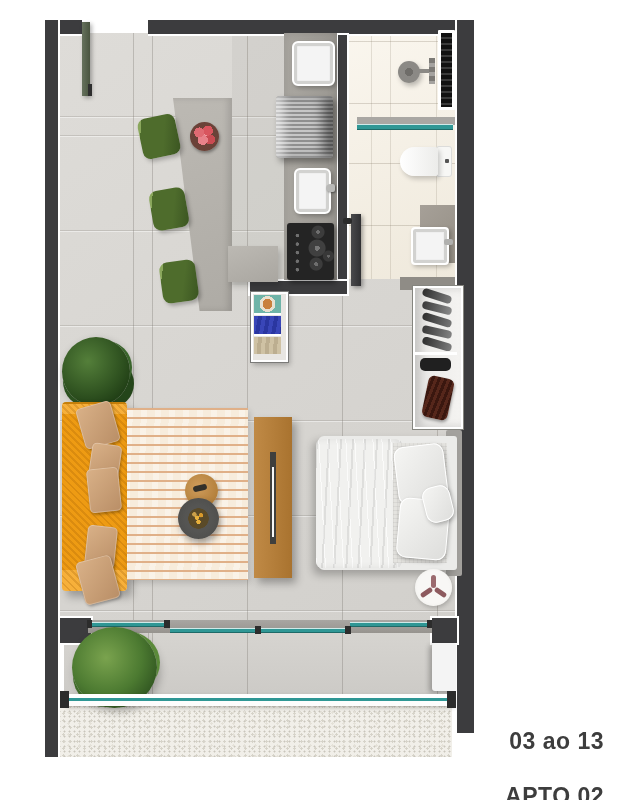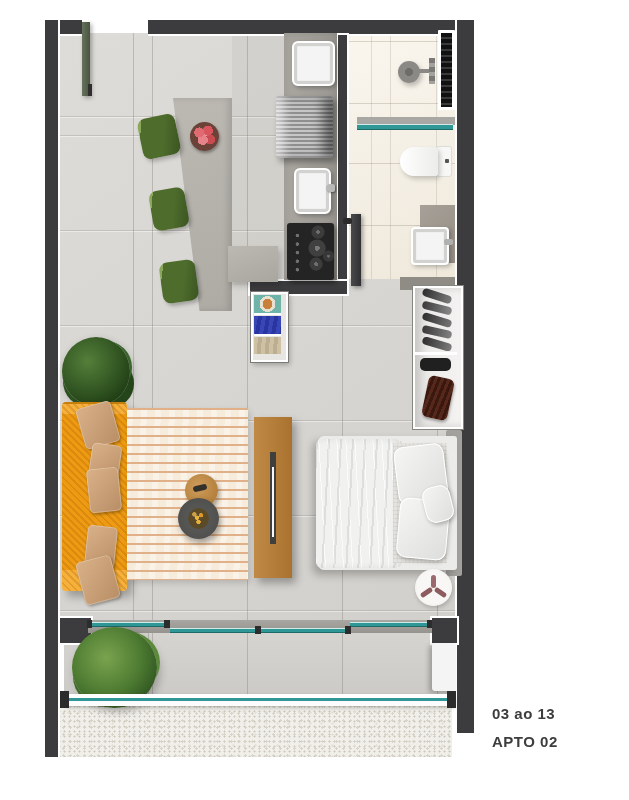--- a/index.html
+++ b/index.html
@@ -53,22 +53,22 @@
   .foliage{border-radius:50%;}
   .foliage-dark{background:radial-gradient(circle at 38% 35%, #547f3a, #2f5220 55%, #1d3a13 82%, #16300f);
     box-shadow:10px -4px 0 -8px #3a652c, -8px 10px 0 -9px #2c5120, 14px 12px 0 -10px #24451a, 2px 4px 8px rgba(0,0,0,.3);}
   .foliage-light{background:radial-gradient(circle at 40% 38%, #7aa34e, #4c7a31 50%, #2f5420 80%, #244417);
     box-shadow:12px -5px 0 -9px #5b8a3a, -9px 9px 0 -10px #3e6b28, 3px 4px 8px rgba(0,0,0,.25);}
   .pillow{background:linear-gradient(135deg,#d9b188,#b98e66);border-radius:5px;
           box-shadow:1px 2px 3px rgba(0,0,0,.3), inset 0 0 0 1px rgba(255,255,255,.25);}
   .bpillow{background:linear-gradient(130deg,#f6f6f4,#dddddb);border-radius:10px;
            box-shadow:1px 2px 4px rgba(0,0,0,.28), inset 0 0 0 1px #fff;}
   .cap{background:#2c2c2c;}
-  .label-line{font-weight:bold;color:var(--label);font-size:15px;line-height:28px;
-              letter-spacing:0.5px;text-align:left;}
+  .label-line{font-weight:bold;color:var(--label);font-size:23px;line-height:28px;
+              letter-spacing:0.5px;text-align:right;margin-top:27px;}
 </style>
 </head>
 <body>
 
 <div id="stage">
 
   <div class="abs floor-main" style="left:56px;top:33px;width:399px;height:589px;"></div>
   <div class="abs" style="left:232px;top:33px;width:104px;height:252px;background:rgba(60,55,45,.05);"></div>
   <div class="abs floor-bath" style="left:344px;top:33px;width:111px;height:246px;"></div>
   <div class="abs floor-balc" style="left:64px;top:632px;width:384px;height:66px;"></div>

